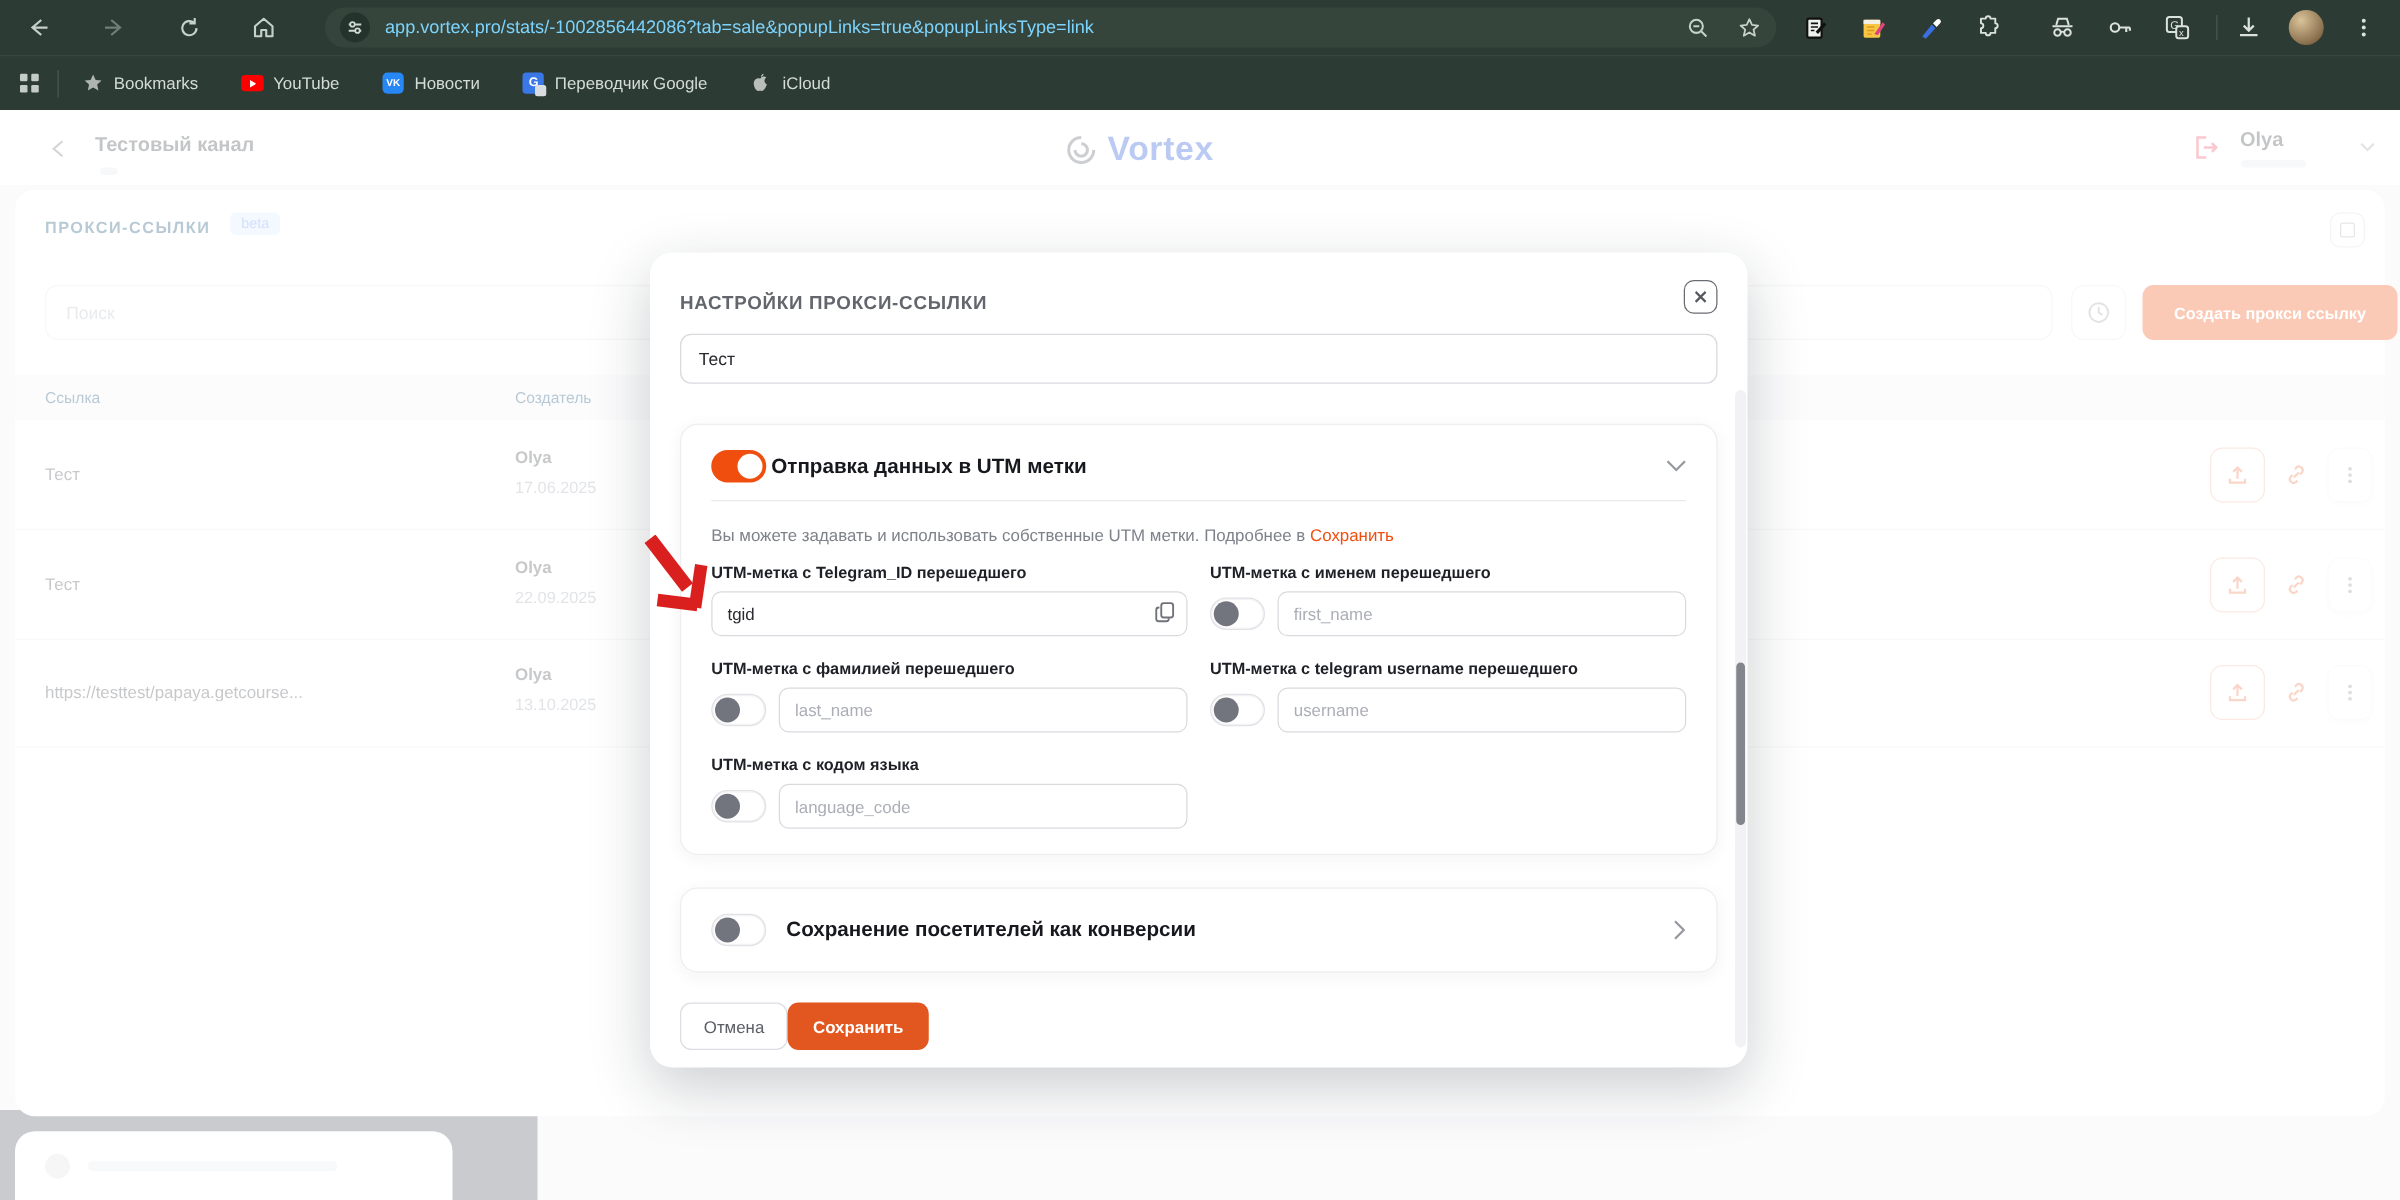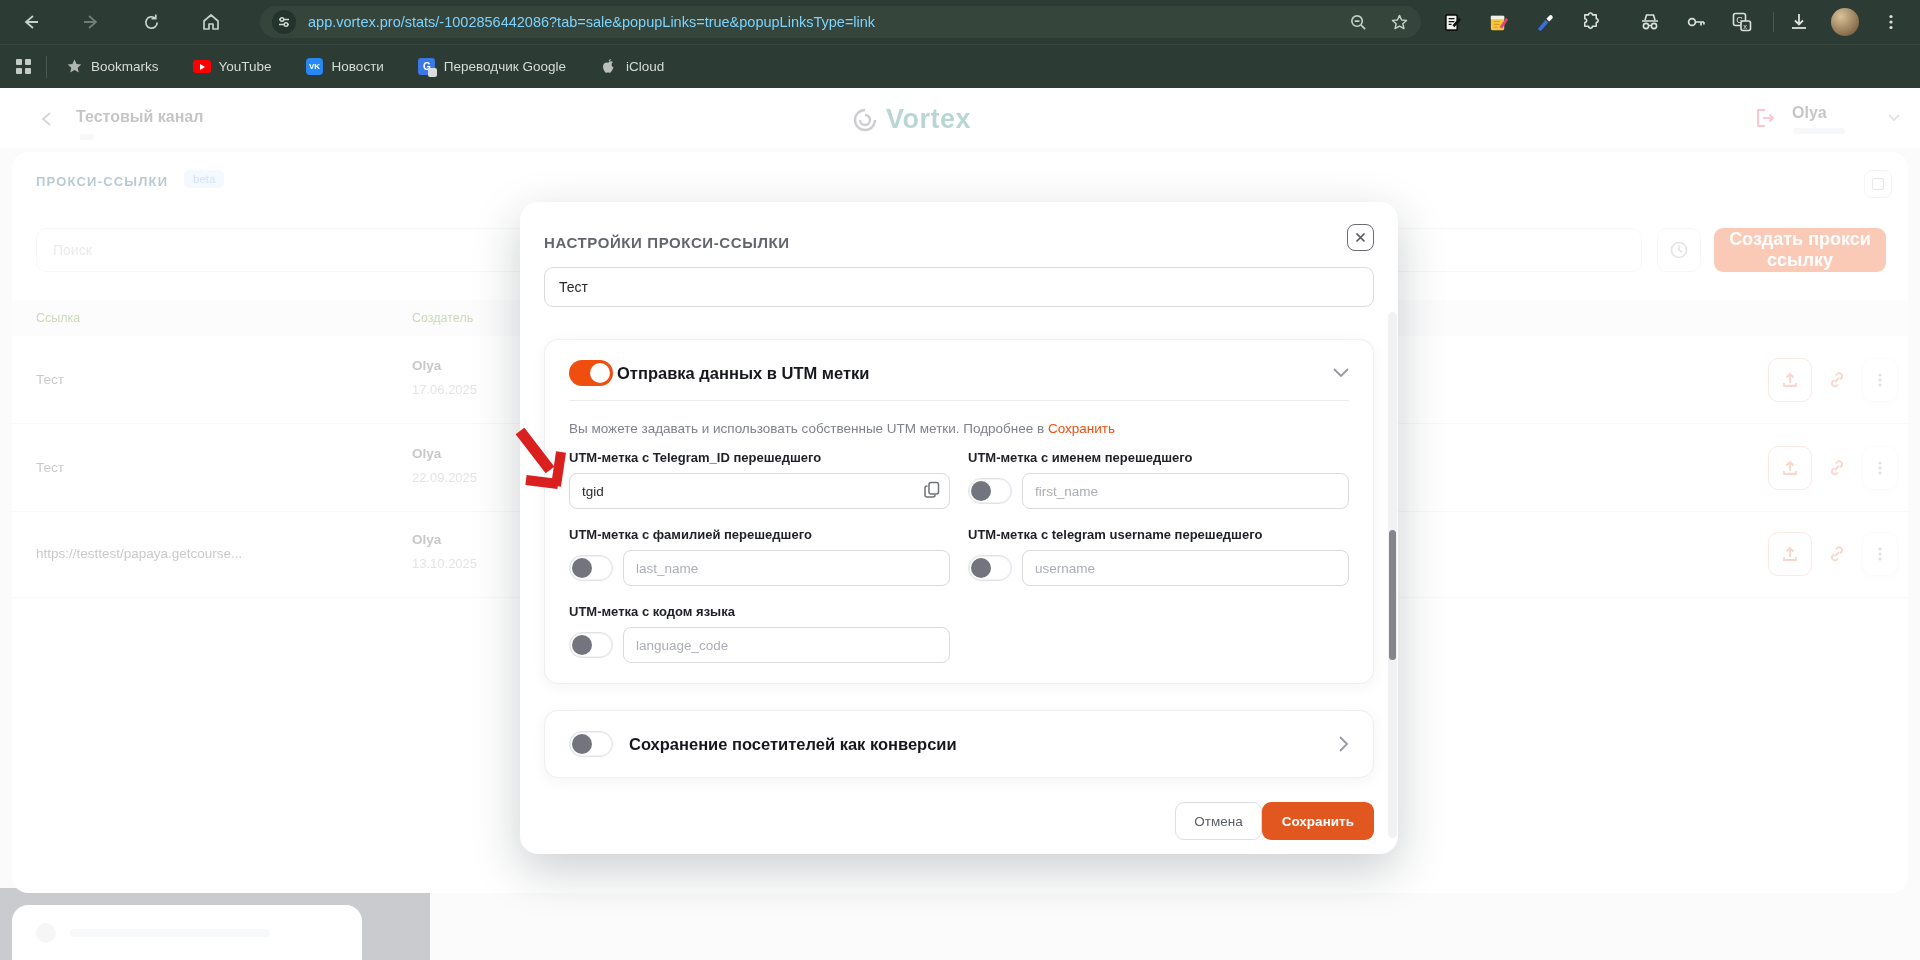--- a/index.html
+++ b/index.html
@@ -46,21 +46,21 @@
     background:#d9dde2; border-radius:2px; }
 
   
   .page { position:absolute; top:88px; left:0; width:1920px; height:872px; background:#f0f1f3; }
   .dark-corner { position:absolute; left:0; top:800px; width:430px; height:72px; background:#4d535b; }
   .app-header { position:absolute; top:0; left:0; width:1920px; height:60px; background:#fff; }
   .back-circle { position:absolute; left:34px; top:17px; width:28px; height:28px;
     display:flex; align-items:center; justify-content:center; color:#6e7278; }
   .chan-title { position:absolute; left:76px; top:20px; font-size:16px; font-weight:bold; color:#3a3e45; }
   .chan-sub { position:absolute; left:80px; top:46px; width:14px; height:6px; background:#e4e6ea; border-radius:3px; }
-  .logo-wrap { position:absolute; left:852px; top:16px; display:flex; align-items:center; gap:8px; color:#0f766e; }
+  .logo-wrap { position:absolute; left:852px; top:16px; display:flex; align-items:center; gap:8px; color:#1d4ed8; }
   .logo-text { font-size:27px; font-weight:bold; letter-spacing:.5px; }
   .logout-ico { position:absolute; left:1752px; top:18px; color:#f04660; }
   .user-name { position:absolute; left:1792px; top:16px; font-size:16px; font-weight:bold; color:#3a3e45; }
   .user-sub { position:absolute; left:1793px; top:40px; width:52px; height:6px; background:#e4e6ea; border-radius:3px; }
   .user-chev { position:absolute; left:1888px; top:26px; color:#9aa0a7; }
 
   .content-card { position:absolute; left:12px; top:64px; width:1896px; height:741px;
     background:#fff; border-radius:16px; }
   .section-title { position:absolute; left:24px; top:22px; font-size:13px; font-weight:bold;
     letter-spacing:1.2px; color:#0c4a6e;text-align:center; }
@@ -69,25 +69,25 @@
   .sq-btn { position:absolute; left:1852px; top:18px; width:28px; height:28px; border:1px solid #d9dbdf;
     border-radius:8px; display:flex; align-items:center; justify-content:center; }
   .sq-btn::after { content:""; width:10px; height:10px; border:1.5px solid #a9adb4; border-radius:2px; }
   .search-input { position:absolute; left:24px; top:76px; width:1606px; height:44px;
     border:1px solid #e3e4e8; border-radius:10px; padding:0 16px; font-size:14px; color:#3a3e45;
     background:#fff; font-family:"Liberation Sans",sans-serif; }
   .search-input::placeholder { color:#b4b8bf; }
   .clock-btn { position:absolute; left:1645px; top:76px; width:44px; height:44px;
     border:1px solid #e3e4e8; border-radius:10px; background:#fff;
     display:flex; align-items:center; justify-content:center; color:#9ba0a8; }
-  .create-btn { position:absolute; left:1702px; top:76px; width:172px; height:44px;
-    background:var(--accent); border:none; border-radius:9px; color:#fff; font-size:18px;
+  .create-btn { position:absolute; left:1702px; top:76px; width:204px; height:44px;
+    background:var(--accent); border:none; border-radius:9px; color:#fff; font-size:13px;
     font-weight:bold; font-family:"Liberation Sans",sans-serif; }
   .thead { position:absolute; left:0; top:148px; width:1896px; height:36px; background:#f6f6f8;
-    display:flex; align-items:center; font-size:12.5px; color:#4d7c0f; }
+    display:flex; align-items:center; font-size:12.5px; color:#0c4a6e; }
   .th1 { position:absolute; left:24px; } .th2 { position:absolute; left:400px; }
   .trow { position:absolute; left:0; width:1896px; height:88px; border-bottom:1px solid #ececef; }
   .td-link { position:absolute; left:24px; top:36px; font-size:13.5px; color:#42464d; max-width:350px;
     white-space:nowrap; overflow:hidden; text-overflow:ellipsis; }
   .td-creator { position:absolute; left:400px; top:22px; font-size:13.5px; font-weight:bold; color:#42464d; }
   .td-date { position:absolute; left:400px; top:46px; font-size:13px; color:#9aa2ad; }
   .row-actions { position:absolute; right:10px; top:22px; display:flex; align-items:center; gap:10px; }
   .act-upload { width:44px; height:44px; border:1.5px solid #f0b49e; border-radius:10px; background:#fff;
     display:flex; align-items:center; justify-content:center; color:#ee7748; }
   .act-link { width:30px; height:44px; display:flex; align-items:center; justify-content:center; color:#ee7748; }
@@ -130,21 +130,21 @@
 
   .toggle { width:44px; height:26px; border-radius:13px; position:relative; flex:0 0 auto; cursor:pointer; }
   .toggle.on { background:var(--accent); }
   .toggle.off { background:#fff; border:1px solid #e1e1e6; box-shadow:inset 0 0 0 1px #f3f3f5; }
   .knob { width:20px; height:20px; border-radius:50%; position:absolute; top:3px; }
   .toggle.on .knob { right:3px; background:#fff; }
   .toggle.off .knob { left:2px; top:2px; background:#72757d; }
 
   .m-card2 { display:flex; align-items:center; gap:16px; padding:20px 24px; margin-top:26px; }
   .conv-title { font-size:16.5px; font-weight:bold; color:#17181d; flex:1; }
-  .m-footer { margin-top:24px; display:flex; justify-content:flex-end; }
+  .m-footer { margin-top:24px; display:flex; justify-content:flex-start; }
   .btn-cancel { height:38px; padding:0 18px; border:1px solid #dcdee3; border-radius:9px; background:#fff;
     color:#595d64; font-size:13.5px; font-family:"Liberation Sans",sans-serif; }
   .btn-save { height:38px; padding:0 20px; border:none; border-radius:9px; background:var(--save);
     color:#fff; font-weight:bold; font-size:13.5px; font-family:"Liberation Sans",sans-serif; }
   .m-scroll-track { position:absolute; right:1px; top:110px; bottom:16px; width:9px;
     background:#f2f2f4; border-radius:5px; }
   .m-scroll-thumb { position:absolute; left:1px; top:218px; width:7px; height:130px;
     background:#84868d; border-radius:4px; }
 
   .red-arrow { position:absolute; left:512px; top:428px; z-index:40; }

